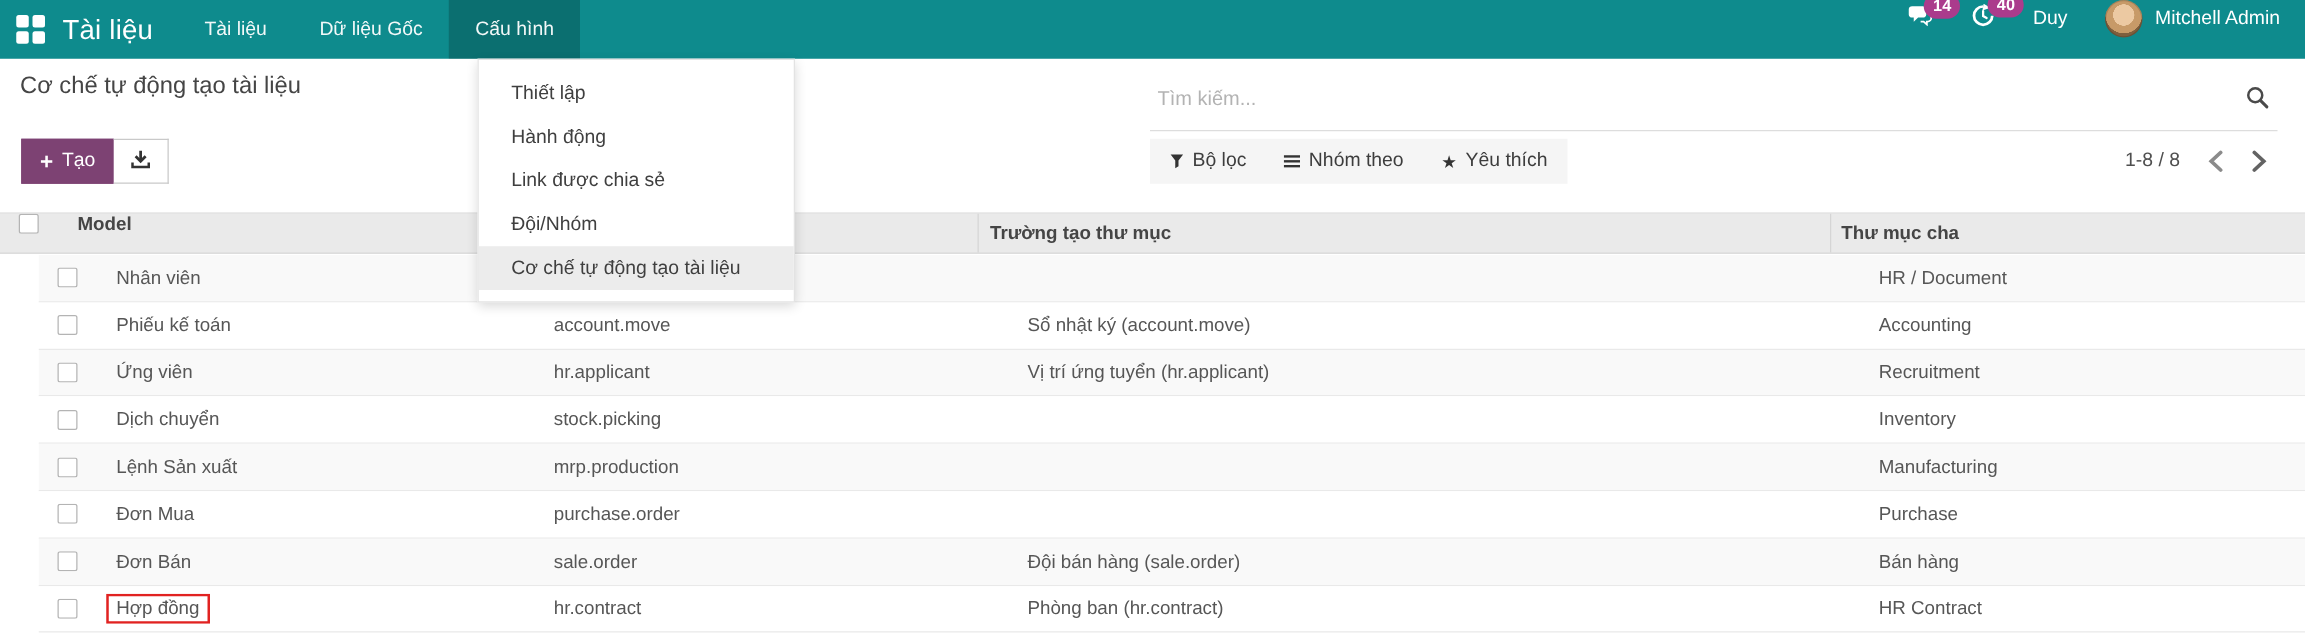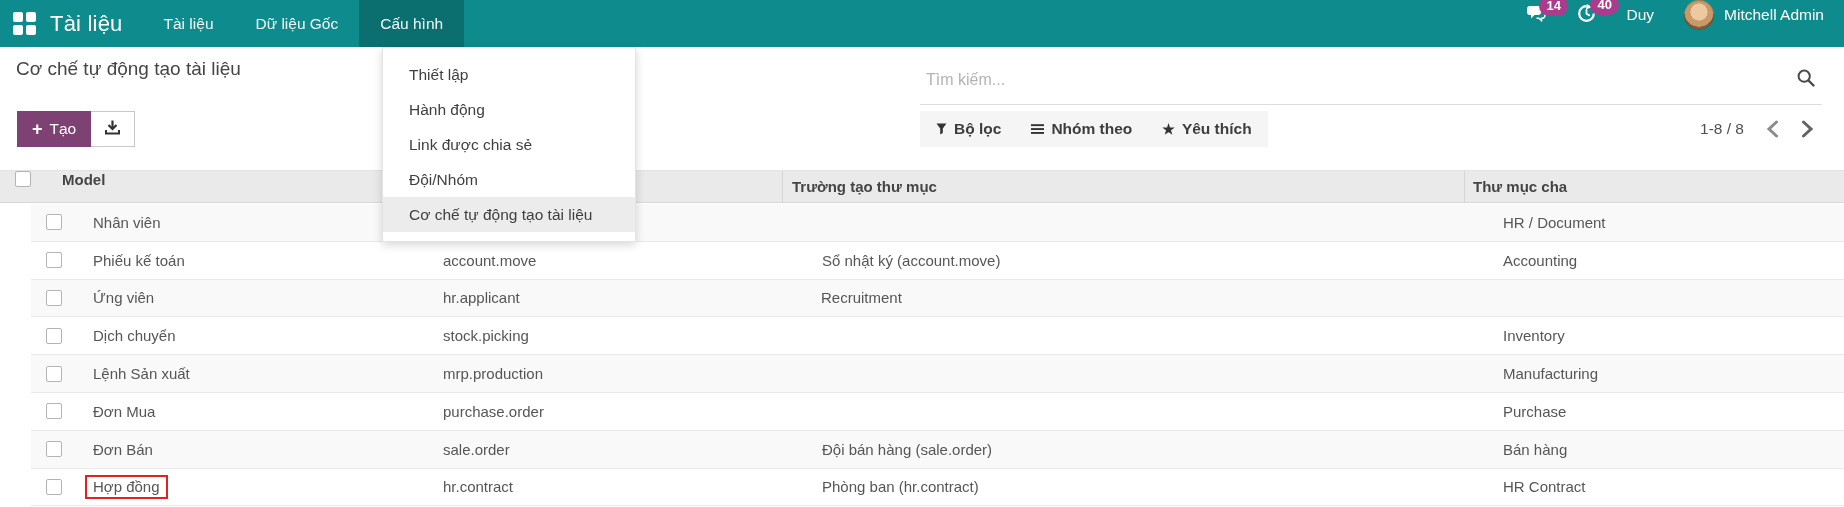--- a/index.html
+++ b/index.html
@@ -42,21 +42,21 @@
 
   .search-box { position:absolute; left:920px; top:56px; width:902px; height:49px;
                 border-bottom:1px solid #ddd; display:flex; align-items:center; }
   .search-box input { flex:1; border:none; outline:none; font-size:16px; color:#333; background:transparent;
                       font-family:"Liberation Sans", sans-serif; padding:0 6px; }
   .search-box input::placeholder { color:#b3b3b3; }
   .search-glass { margin-right:6px; cursor:pointer; flex:0 0 auto; }
 
   .filter-bar { position:absolute; left:920px; top:111px; height:36px; background:#f5f5f5;
                 display:flex; align-items:center; padding:0 16px; gap:30px; }
-  .filter-item { display:flex; align-items:center; gap:7px; font-size:15.5px; color:#3d3d3d; cursor:pointer;font-weight:bold; }
+  .filter-item { display:flex; align-items:center; gap:7px; font-size:15.5px; color:#3d3d3d; cursor:pointer; }
   .filter-item .glyph { display:flex; align-items:center; }
   .star-glyph { font-size:14px; color:#333; }
 
   .pager { position:absolute; right:30px; top:111px; height:36px; display:flex; align-items:center; gap:22px; }
   .pager-text { font-size:15.5px; color:#4f4f4f; }
   .chev { cursor:pointer; display:flex; align-items:center; }
 
   
   .thead { position:absolute; top:170px; left:0; width:100%; height:33px; background:#eaeaea;
            border-top:1px solid #e2e2e2; border-bottom:1px solid #d7d7d7; display:flex; align-items:flex-start;
@@ -228,20 +228,21 @@
       <div class="cell c-field">Sổ nhật ký (account.move)</div>
       <div class="cell c-parent">Accounting</div>
     </div>
 
     <div class="trow stripe">
       <div class="cell c-check">
           <span class="cb"></span>
         </div>
       <div class="cell c-name">Ứng viên</div>
       <div class="cell c-model">hr.applicant</div>
+      <div class="cell c-field">Vị trí ứng tuyển (hr.applicant)</div>
       <div class="cell c-parent">Recruitment</div>
     </div>
 
     <div class="trow">
       <div class="cell c-check">
           <span class="cb"></span>
         </div>
       <div class="cell c-name">Dịch chuyển</div>
       <div class="cell c-model">stock.picking</div>
       <div class="cell c-field"></div>

